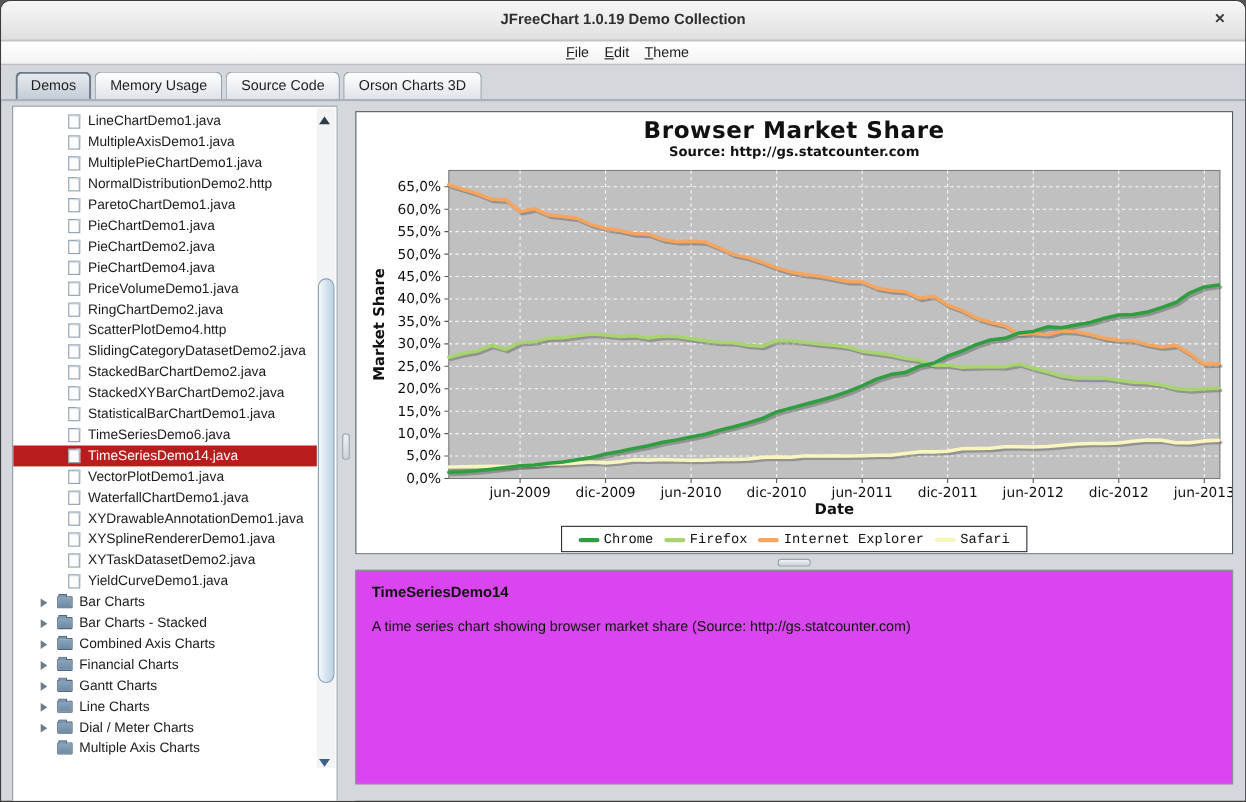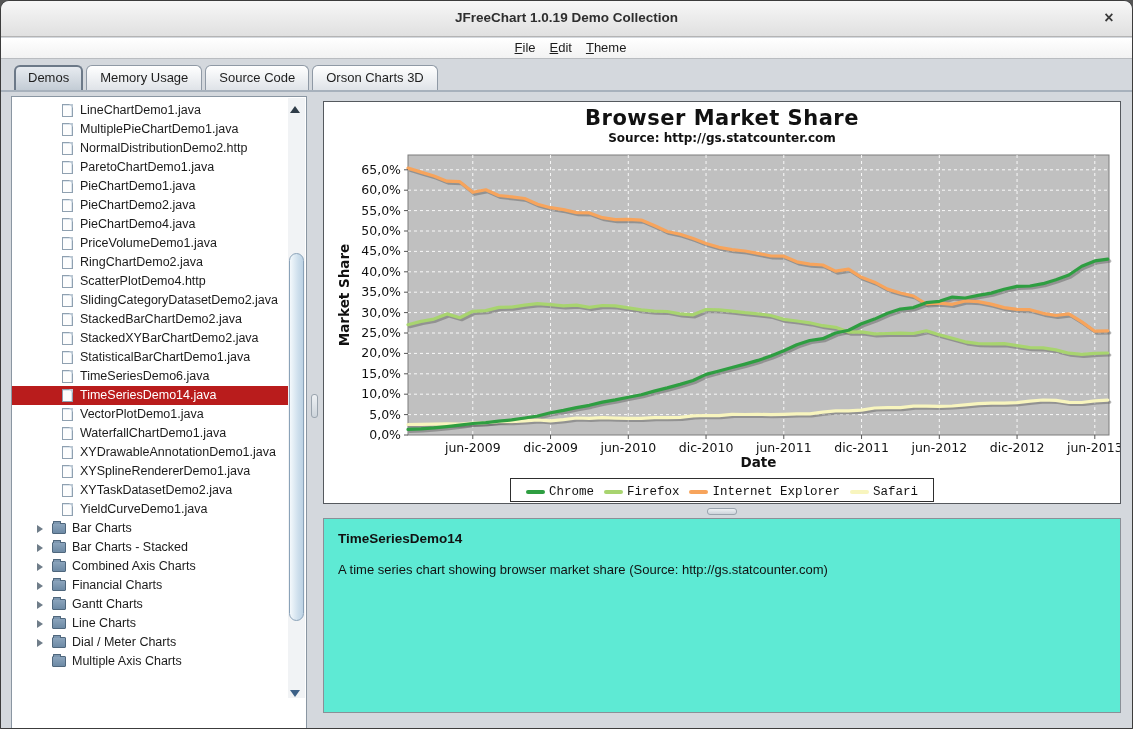--- a/index.html
+++ b/index.html
@@ -79,21 +79,21 @@
                  font-family:"DejaVu Sans", sans-serif; font-size:21px; font-weight:bold; color:#111; letter-spacing:0.5px; }
   .chart-subtitle { position:absolute; left:0; right:0; top:29px; text-align:center;
                  font-family:"DejaVu Sans", sans-serif; font-size:12px; font-weight:bold; color:#111; }
   .plot-svg { position:absolute; left:0; top:0; width:796px; height:401px; }
   .legend { position:absolute; left:0; right:0; bottom:1px; text-align:center; }
   .legend-box { display:inline-block; background:#ffffff; border:1px solid #2e2e2e; padding:2px 10px; white-space:nowrap; }
   .legend-item { display:inline-block; margin:0 5px; font-family:Liberation Mono, monospace; font-size:12.5px; color:#111; }
   .legend-swatch { display:inline-block; width:19px; height:4px; margin-right:4px; vertical-align:middle; border-radius:2px; }
   
   .desc-panel { position:absolute; left:322px; top:517px; width:798px; height:195px;
-                background:#5eead4; border:1px solid #8a9097; padding:12px 14px; }
+                background:#d946ef; border:1px solid #8a9097; padding:12px 14px; }
   .desc-title { font-size:13.5px; font-weight:bold; color:#111; margin-bottom:16px; }
   .desc-text { font-size:13px; color:#111; }
 </style>
 </head>
 <body>
 
 <div class="window">
 
   <div class="titlebar">
     <span class="title">JFreeChart 1.0.19 Demo Collection</span>
@@ -102,20 +102,24 @@
 
   <div class="menubar"><span class="menu-item"><u>F</u>ile</span><span class="menu-item"><u>E</u>dit</span><span class="menu-item"><u>T</u>heme</span></div>
 
   <div class="tabbar"><div class="tab selected">Demos</div><div class="tab">Memory Usage</div><div class="tab">Source Code</div><div class="tab">Orson Charts 3D</div></div>
 
   <div class="tree-panel">
     <div class="tree-rows">
         <div class="tree-row">
           <span class="ficon"></span>
           <span class="flabel">LineChartDemo1.java</span>
+        </div>
+        <div class="tree-row">
+          <span class="ficon"></span>
+          <span class="flabel">MultipleAxisDemo1.java</span>
         </div>
         <div class="tree-row">
           <span class="ficon"></span>
           <span class="flabel">MultiplePieChartDemo1.java</span>
         </div>
         <div class="tree-row">
           <span class="ficon"></span>
           <span class="flabel">NormalDistributionDemo2.http</span>
         </div>
         <div class="tree-row">

